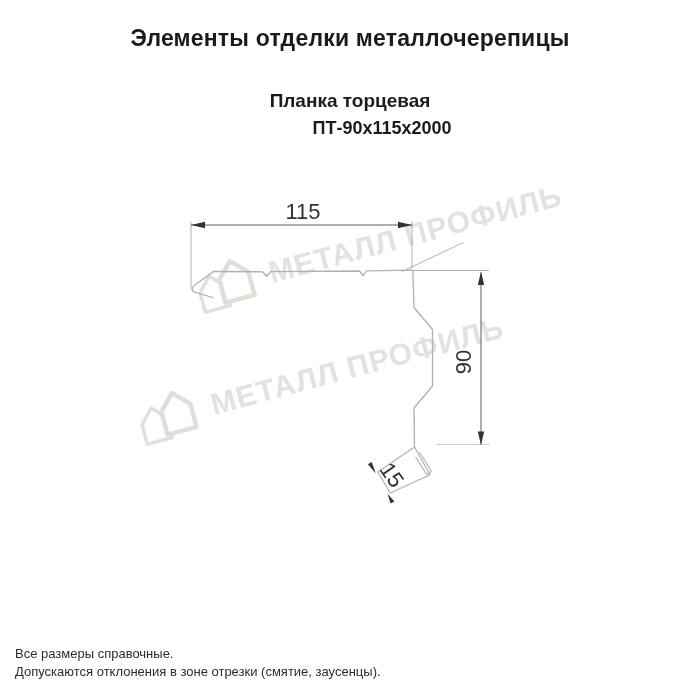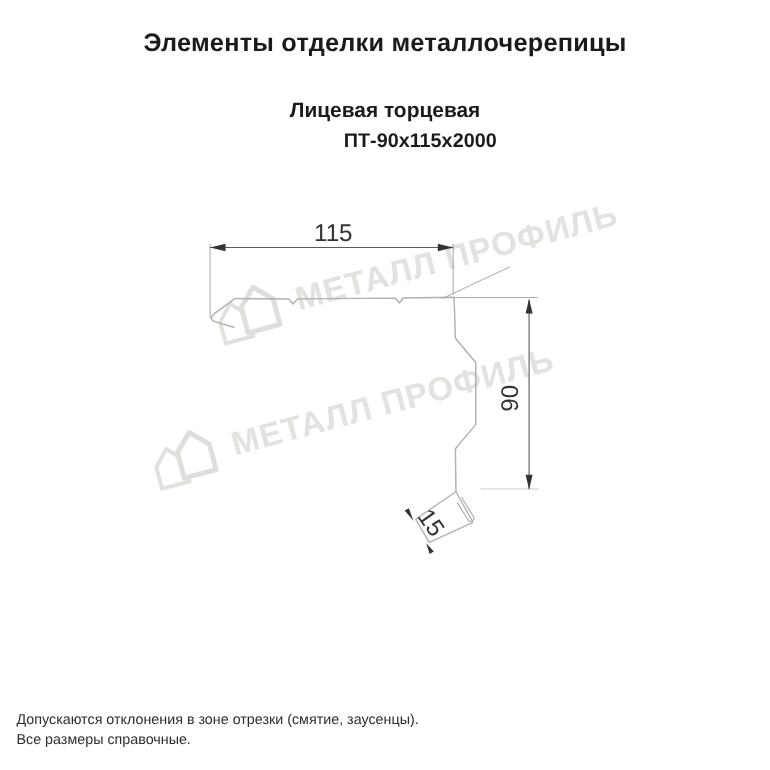--- a/index.html
+++ b/index.html
@@ -37,21 +37,21 @@
   .house-svg{width:64px;height:50px;flex:0 0 auto;}
   .drawing-svg{position:absolute;left:0;top:0;z-index:2;}
   .drawing-svg text{font-family:"Liberation Sans","DejaVu Sans",sans-serif;}
 </style>
 </head>
 <body>
 
 <div class="page">
 
   <div class="page-title">Элементы отделки металлочерепицы</div>
-  <div class="product-name">Лицевая торцевая</div>
+  <div class="product-name">Планка торцевая</div>
   <div class="product-code">ПТ-90х115х2000</div>
 
   <div class="watermark watermark-1">
     <svg class="house-svg" viewBox="0 0 64 50">
       <polygon points="4,46 4,26 17,12 30,26 30,46" fill="#ffffff" stroke="#e0e0dc" stroke-width="3.5" stroke-linejoin="round"></polygon>
       <polygon points="26,42 26,18 41,3 56,18 56,42" fill="#ffffff" stroke="#dededa" stroke-width="4.5" stroke-linejoin="round"></polygon>
     </svg>
     <span>МЕТАЛЛ ПРОФИЛЬ</span>
   </div>
   <div class="watermark watermark-2">
@@ -88,17 +88,17 @@
 
     <path d="M375.8 473.5 L371.7 462.0 L367.9 464.2 Z" fill="#333333"></path>
     <path d="M387.5 493.8 L394.4 501.4 L390.6 503.6 Z" fill="#333333"></path>
     <text x="392" y="475" text-anchor="middle" dominant-baseline="central" font-size="22" fill="#333333" transform="rotate(55 392 475)">15</text>
 
     <line x1="463.5" y1="242.5" x2="402" y2="271.5" stroke="#a8a8a6" stroke-width="0.9"></line>
   </svg>
 
 
   <div class="footnotes">
+    <div>Все размеры справочные.</div>
     <div>Допускаются отклонения в зоне отрезки (смятие, заусенцы).</div>
-    <div>Все размеры справочные.</div>
   </div>
 
 </div>
 
 </body></html>

